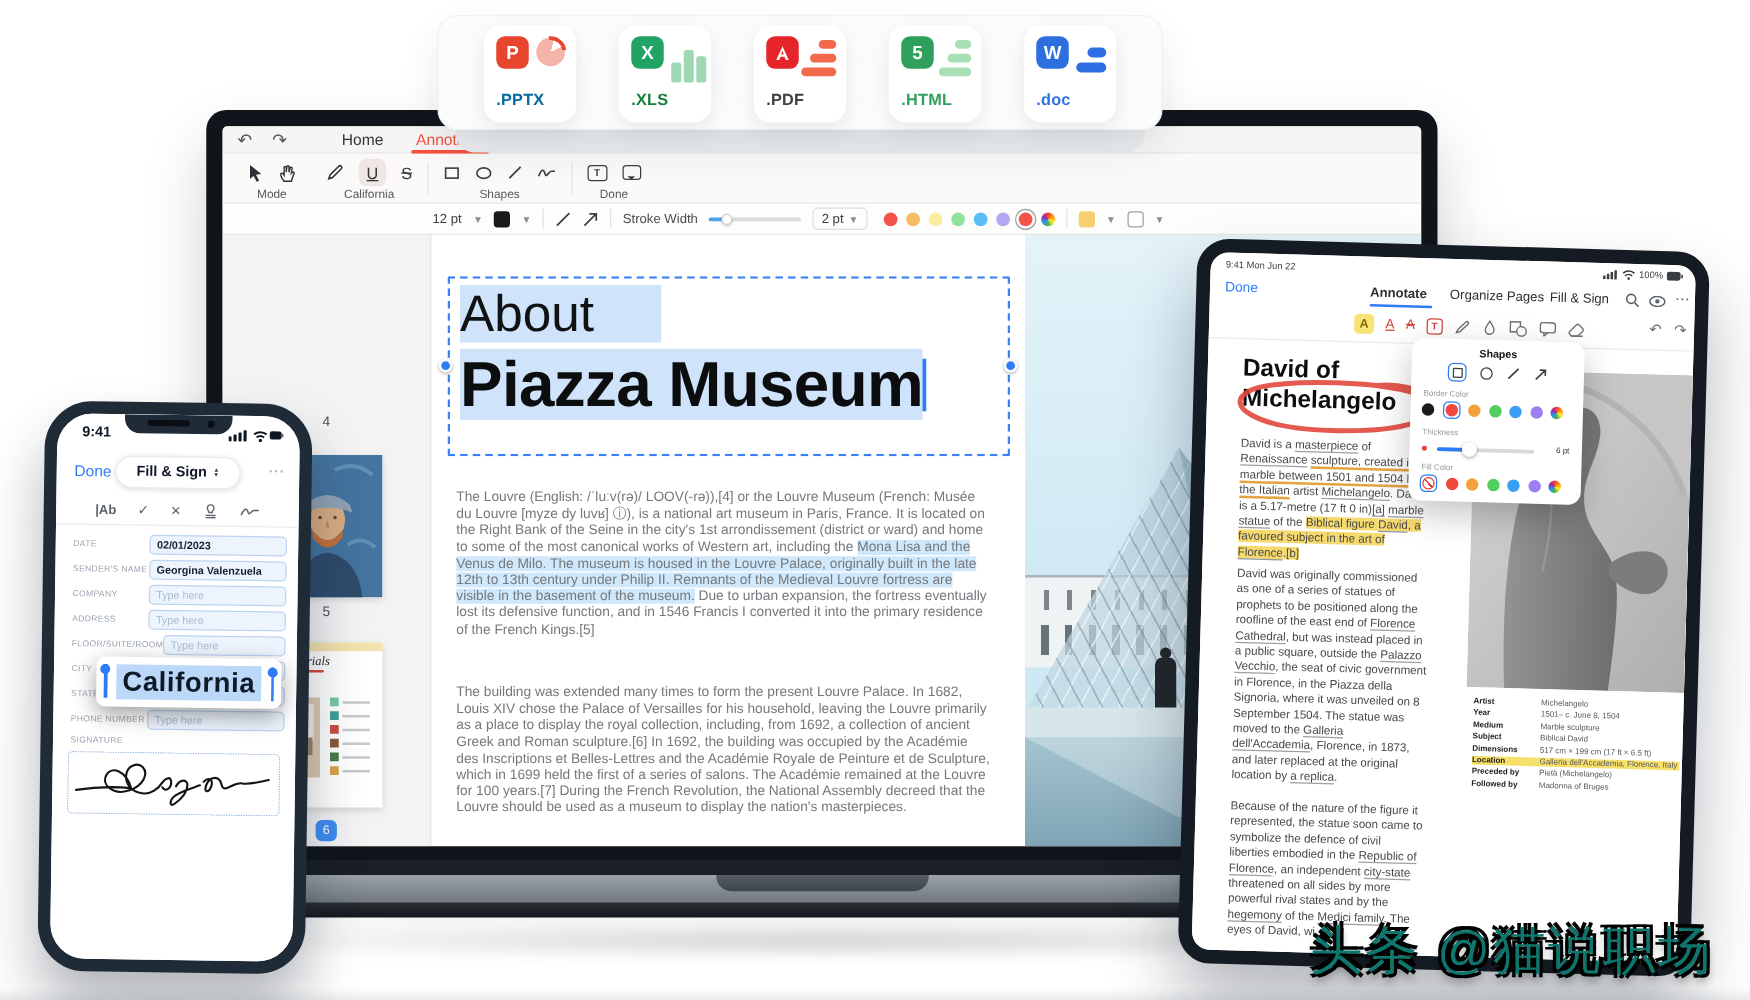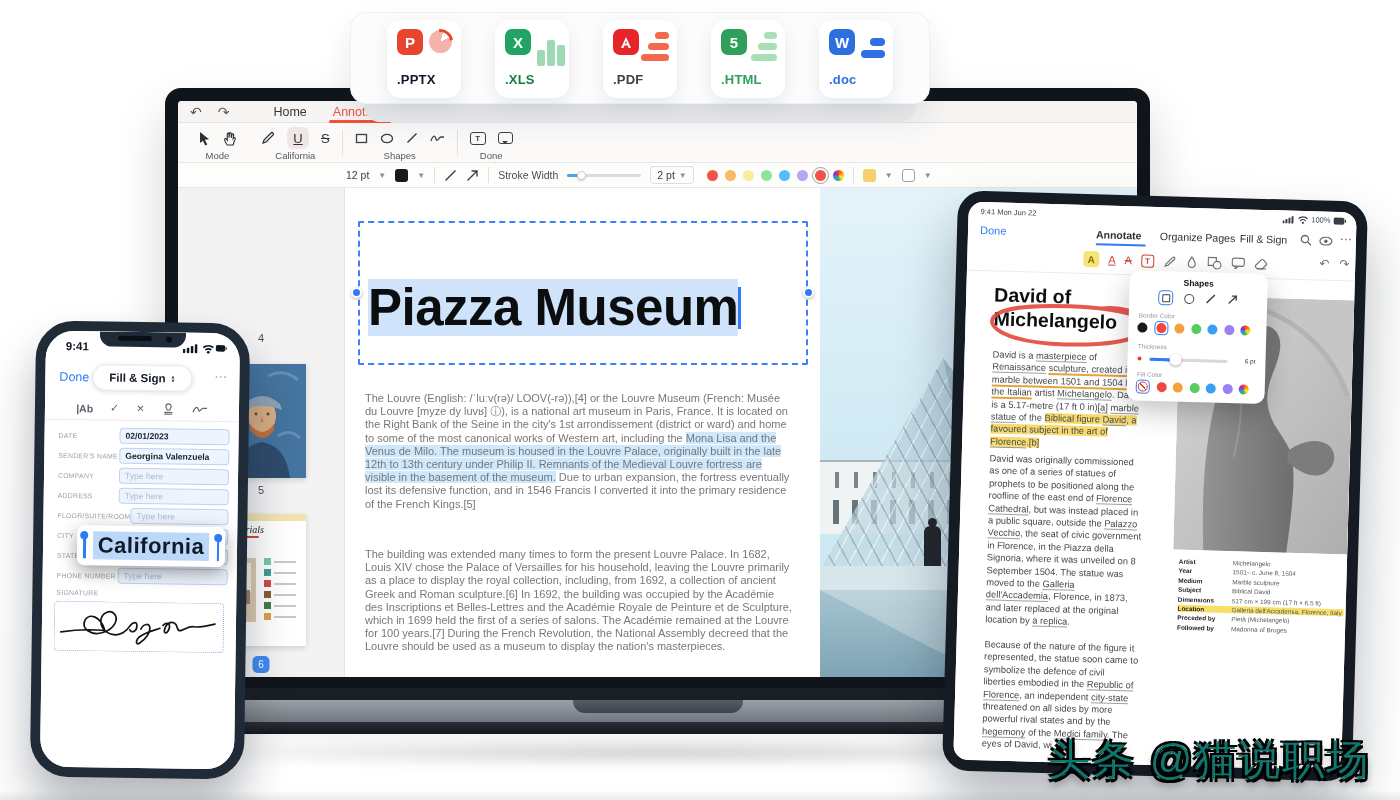--- a/index.html
+++ b/index.html
@@ -273,20 +273,21 @@
                 <div style="width:22px;height:2px;background:#c6c9cc"></div>
               </div>
           </div>
         </div>
         <div style="position:absolute;top:468px;left:50%;transform:translateX(-50%);width:17px;height:17px;background:#3f8cf3;border-radius:5px;color:#fff;font-size:10px;display:flex;align-items:center;justify-content:center">6</div>
       </div>
 
       <div id="ldoc-title-box"></div>
       <span class="handle" style="left:173px;top:186px"></span>
       <span class="handle" style="left:625px;top:186px"></span>
+      <div style="position:absolute;left:190px;top:127px;font-size:41px;font-weight:500;color:#101214"><span class="hlt" style="padding-right:54px">About</span></div>
       <div style="position:absolute;left:190px;top:177px;font-size:51px;font-weight:800;color:#0b0d0f;letter-spacing:-.5px"><span class="hlt">Piazza Museum</span><span style="display:inline-block;width:3px;height:42px;background:#2f7cf6;vertical-align:-4px"></span></div>
       <div id="lpara1" style="top:291px"><span>The Louvre (English: /ˈluːv(rə)/ LOOV(-rə)),[4] or the Louvre Museum (French: Musée du Louvre [myze dy luvʁ] ⓘ), is a national art museum in Paris, France. It is located on the Right Bank of the Seine in the city's 1st arrondissement (district or ward) and home to some of the most canonical works of Western art, including the </span><span class="bhl">Mona Lisa and the Venus de Milo. The museum is housed in the Louvre Palace, originally built in the late 12th to 13th century under Philip II. Remnants of the Medieval Louvre fortress are visible in the basement of the museum.</span><span> Due to urban expansion, the fortress eventually lost its defensive function, and in 1546 Francis I converted it into the primary residence of the French Kings.[5]</span></div>
       <div id="lpara2" style="top:447px">The building was extended many times to form the present Louvre Palace. In 1682, Louis XIV chose the Palace of Versailles for his household, leaving the Louvre primarily as a place to display the royal collection, including, from 1692, a collection of ancient Greek and Roman sculpture.[6] In 1692, the building was occupied by the Académie des Inscriptions et Belles-Lettres and the Académie Royale de Peinture et de Sculpture, which in 1699 held the first of a series of salons. The Académie remained at the Louvre for 100 years.[7] During the French Revolution, the National Assembly decreed that the Louvre should be used as a museum to display the nation's masterpieces.</div>
 
       <div id="photo">
         <div class="ph-build"></div>
         <div class="ph-win1"></div>
         <div class="ph-win2"></div>
         <div class="ph-pyr"></div>
         <div class="ph-pyr-grid"></div>
@@ -307,21 +308,21 @@
   <div id="base-top">
       <div id="base-notch"></div>
     </div>
   <div id="base-bottom"></div>
 
   <div id="card-back"></div>
   <div id="fmtcard">
     <div class="tile" style="left:36px">
       <span class="fbadge" style="background:#e8452f">P</span>
       <span class="pie"></span>
-      <span class="ext" style="color:#0f172a">.PPTX</span>
+      <span class="ext" style="color:#0369a1">.PPTX</span>
     </div>
     <div class="tile" style="left:144px">
       <span class="fbadge" style="background:#21a366">X</span>
       <span class="vbar" style="left:42px;height:16px"></span>
       <span class="vbar" style="left:52px;height:26px"></span>
       <span class="vbar" style="left:62px;height:21px"></span>
       <span class="ext" style="color:#15803d">.XLS</span>
     </div>
     <div class="tile" style="left:252px">
       <span class="fbadge" style="background:#e5252a">

